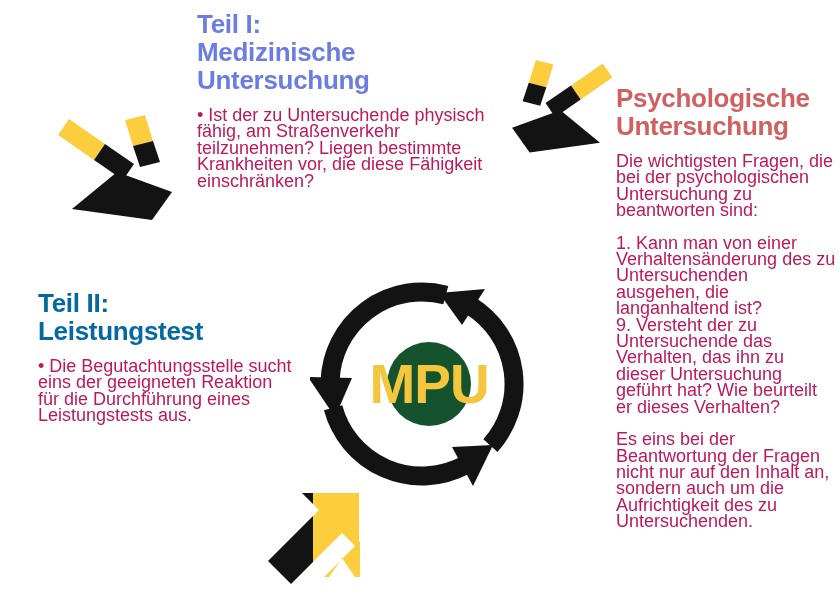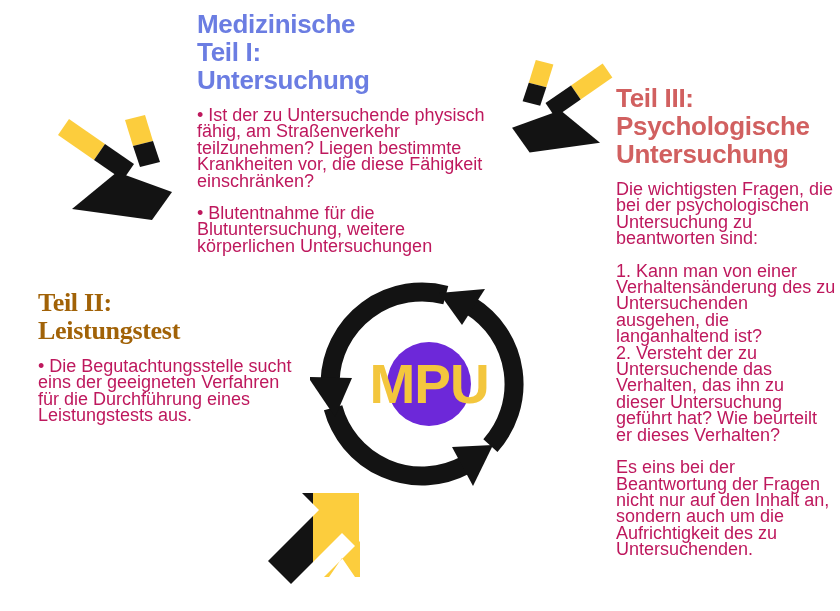--- a/index.html
+++ b/index.html
@@ -24,36 +24,36 @@
   .section p {
     font-size: 18px;
     line-height: 16.4px;
     color: #be185d;
     margin-bottom: 16px;
     white-space: pre-line;
   }
   #teil1 { left: 197px; top: 10px;  width: 306px; }
   #teil1 h2 { color: #6b7de2; }
   #teil2 { left: 38px;  top: 289px; width: 256px; }
-  #teil2 h2 { color: #a16207; font-family: Liberation Serif, serif; }
+  #teil2 h2 { color: #0369a1; }
   #teil3 { left: 616px; top: 84px;  width: 221px; }
   #teil3 h2 { color: #d16060; }
 
   .deco { position: absolute; }
   #deco-top-left  { left: 55px;  top: 114px; width: 125px; height: 110px; }
   #deco-top-right { left: 505px; top: 55px;  width: 110px; height: 105px; transform: scaleX(-1); }
   #deco-bottom    { left: 262px; top: 490px; width: 100px; height: 100px; }
   #cycle-ring     { left: 310px; top: 272px; width: 230px; height: 230px; }
 
   .mpu-badge {
     position: absolute;
     left: 387px; top: 342px;
     width: 84px; height: 84px;
     border-radius: 50%;
-    background: #6d28d9;
+    background: #14532d;
     display: flex;
     align-items: center;
     justify-content: center;
     overflow: visible;
   }
   .mpu-badge span {
     font-size: 55px;
     font-weight: 700;
     letter-spacing: -1px;
     color: #f3c63d;
@@ -61,45 +61,43 @@
     line-height: 1;
   }
 </style>
 </head>
 <body>
 
 <div class="canvas">
 
   <div class="section" id="teil1">
     <h2>
+      <span class="title-line">Teil I:</span>
       <span class="title-line">Medizinische</span>
-      <span class="title-line">Teil I:</span>
       <span class="title-line">Untersuchung</span>
     </h2>
     <p>• Ist der zu Untersuchende physisch fähig, am Straßenverkehr teilzunehmen? Liegen bestimmte Krankheiten vor, die diese Fähigkeit einschränken?</p>
-    <p>• Blutentnahme für die Blutuntersuchung, weitere körperlichen Untersuchungen</p>
   </div>
 
   <div class="section" id="teil2">
     <h2>
       <span class="title-line">Teil II:</span>
       <span class="title-line">Leistungstest</span>
     </h2>
-    <p>• Die Begutachtungsstelle sucht eins der geeigneten Verfahren für die Durchführung eines Leistungstests aus.</p>
+    <p>• Die Begutachtungsstelle sucht eins der geeigneten Reaktion für die Durchführung eines Leistungstests aus.</p>
   </div>
 
   <div class="section" id="teil3">
     <h2>
-      <span class="title-line">Teil III:</span>
       <span class="title-line">Psychologische</span>
       <span class="title-line">Untersuchung</span>
     </h2>
     <p>Die wichtigsten Fragen, die bei der psychologischen Untersuchung zu beantworten sind:</p>
     <p>1.  Kann man von einer Verhaltensänderung des zu Untersuchenden ausgehen, die langanhaltend ist?
-2. Versteht der zu Untersuchende das Verhalten, das ihn zu dieser Untersuchung geführt hat? Wie beurteilt er dieses Verhalten?</p>
+9. Versteht der zu Untersuchende das Verhalten, das ihn zu dieser Untersuchung geführt hat? Wie beurteilt er dieses Verhalten?</p>
     <p>Es eins bei der Beantwortung der Fragen nicht nur auf den Inhalt an, sondern auch um die Aufrichtigkeit des zu Untersuchenden.</p>
   </div>
 
   <svg class="deco" id="cycle-ring" viewBox="310 272 230 230" xmlns="http://www.w3.org/2000/svg" aria-hidden="true">
     <g fill="none" stroke="#131313" stroke-width="19">
       <path d="M 445.8 295.1 A 92 92 0 0 0 330.1 380.8"></path>
       <path d="M 333.1 407.8 A 92 92 0 0 0 465.2 465.2"></path>
       <path d="M 490.4 445.6 A 92 92 0 0 0 470.8 306.0"></path>
     </g>
     <g fill="#131313" stroke="none">

